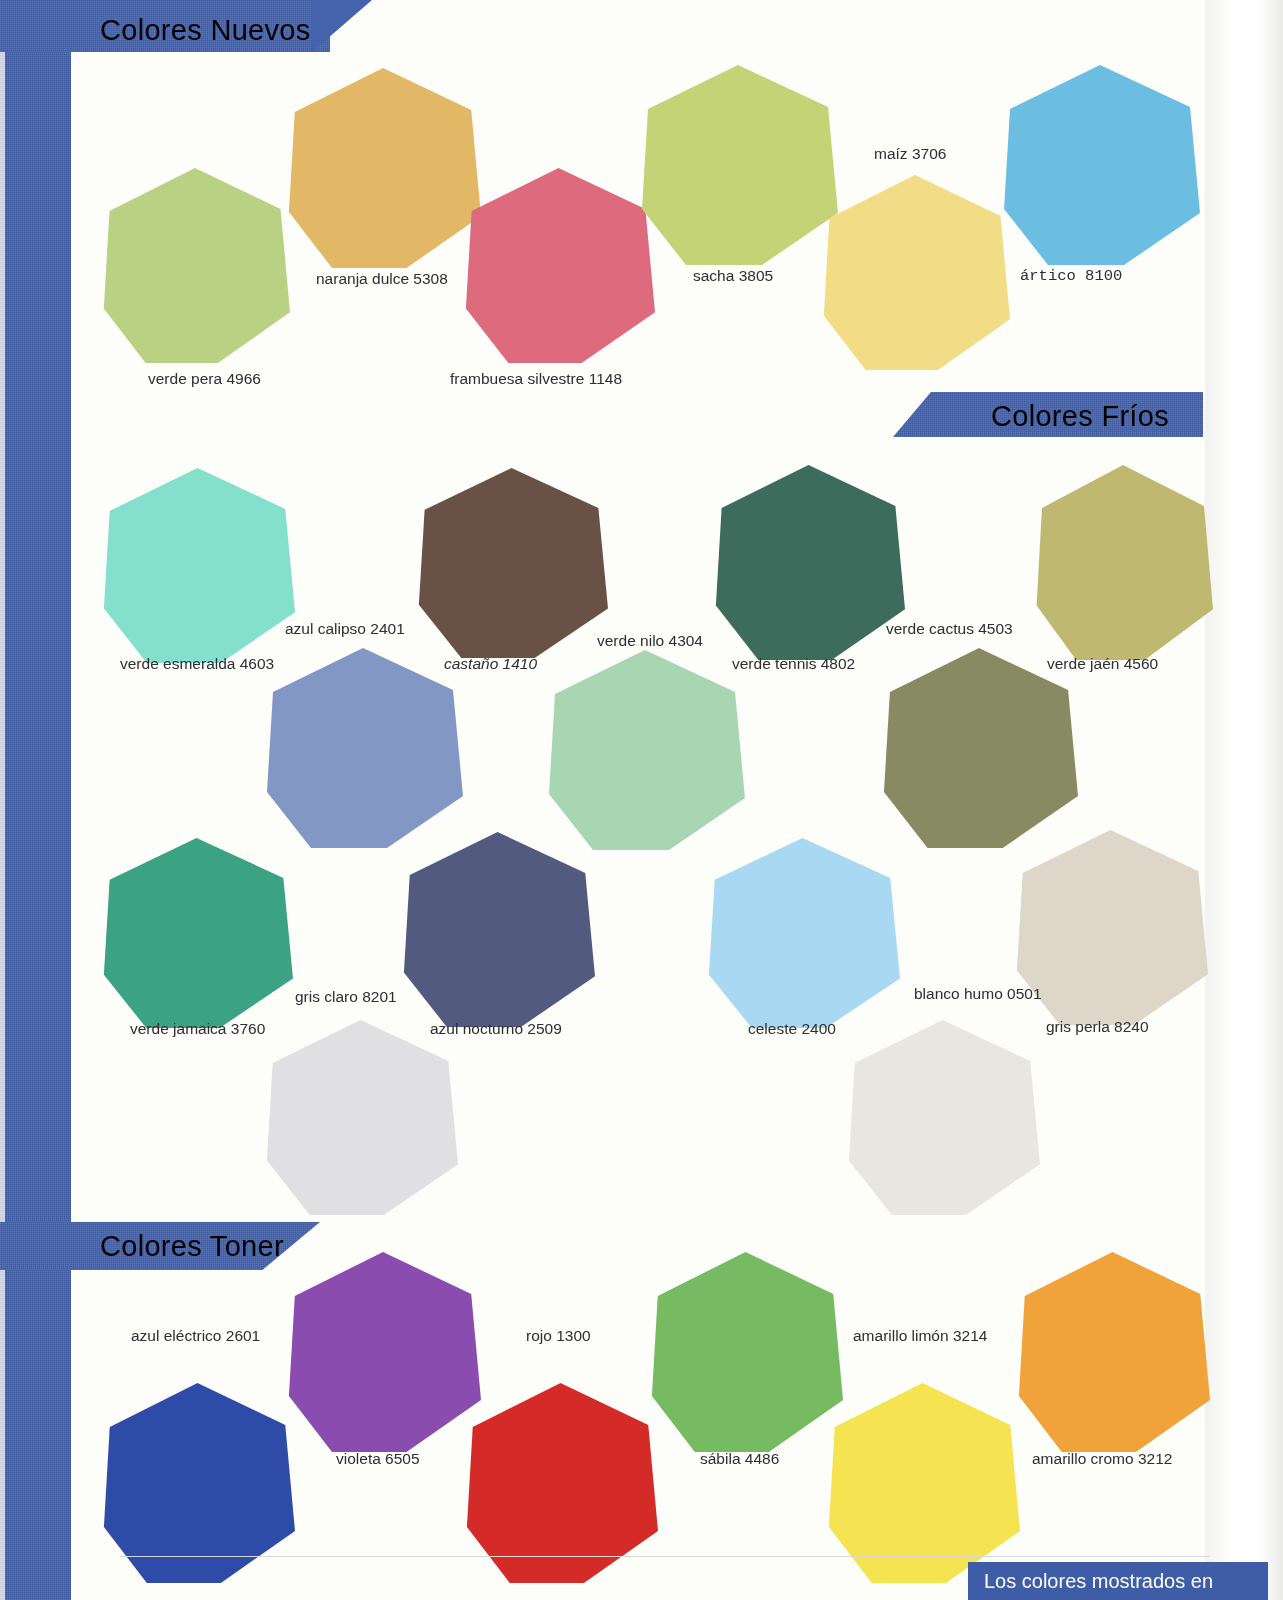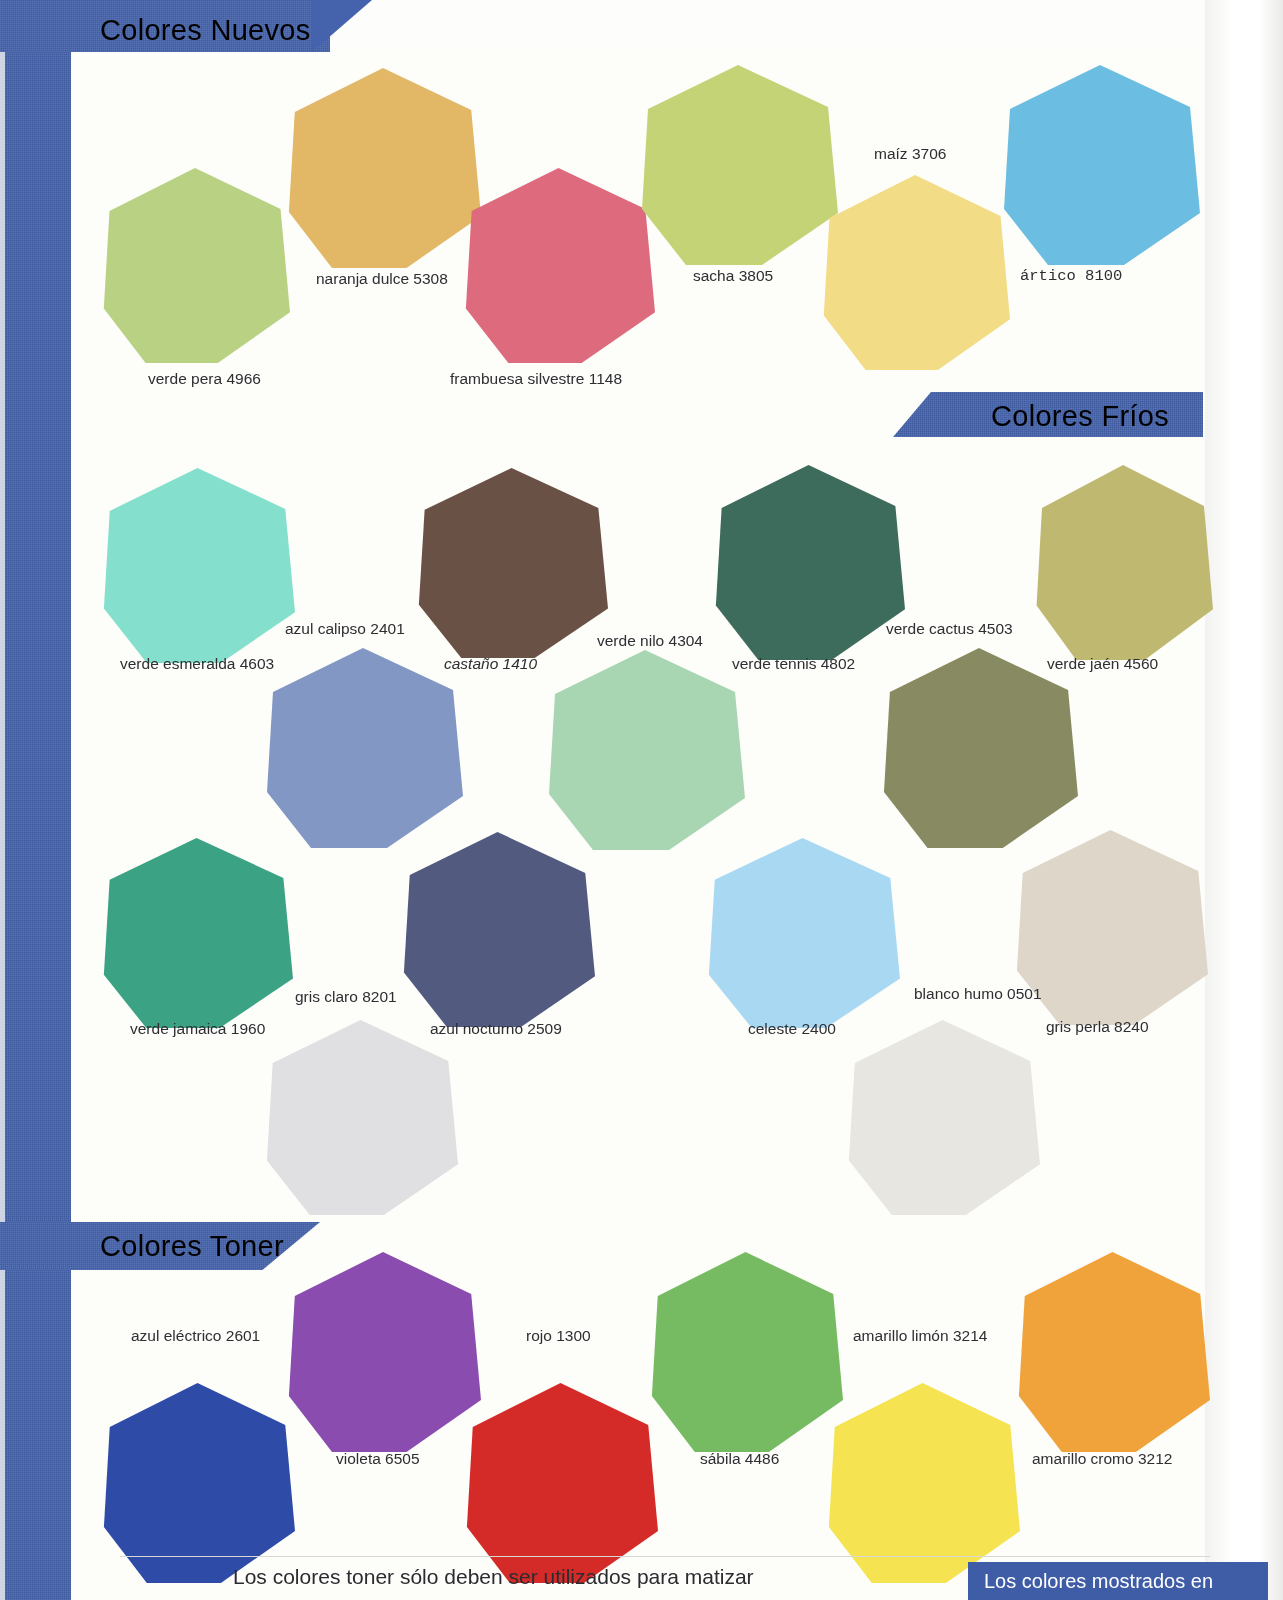--- a/index.html
+++ b/index.html
@@ -175,21 +175,21 @@
         <div class="hex" style="background: rgb(136, 139, 98);"></div>
       </div>
       <div class="sw-label" style="left: 886px; top: 620px;">verde cactus 4503</div>
       <div class="swatch" style="left: 1033px; top: 465px; width: 180px; height: 195px;">
         <div class="hex" style="background: rgb(191, 184, 113);"></div>
       </div>
       <div class="sw-label" style="left: 1047px; top: 655px;">verde jaén 4560</div>
       <div class="swatch" style="left: 100px; top: 838px; width: 193px; height: 190px;">
         <div class="hex" style="background: rgb(59, 163, 132);"></div>
       </div>
-      <div class="sw-label" style="left: 130px; top: 1020px;">verde jamaica 1960</div>
+      <div class="sw-label" style="left: 130px; top: 1020px;">verde jamaica 3760</div>
       <div class="swatch" style="left: 263px; top: 1020px; width: 195px; height: 195px;">
         <div class="hex" style="background: rgb(224, 224, 227);"></div>
       </div>
       <div class="sw-label" style="left: 295px; top: 988px;">gris claro 8201</div>
       <div class="swatch" style="left: 400px; top: 832px; width: 195px; height: 195px;">
         <div class="hex" style="background: rgb(82, 91, 127);"></div>
       </div>
       <div class="sw-label" style="left: 430px; top: 1020px;">azul nocturno 2509</div>
       <div class="swatch" style="left: 705px; top: 838px; width: 195px; height: 190px;">
         <div class="hex" style="background: rgb(169, 217, 242);"></div>
@@ -237,17 +237,16 @@
 
   <div class="banner-label" id="banner-nuevos-label">Colores Nuevos</div>
 
   <div class="banner-frios"></div>
   <div class="banner-label" id="banner-frios-label">Colores Fríos</div>
 
   <div class="banner-toner"></div>
   <div class="banner-label" id="banner-toner-label">Colores Toner</div>
 
   <div class="footer-line"></div>
-  <div class="footer-note">Los colores toner sólo deben ser utilizados para matizar</div>
   <div class="footer-box"></div>
   <div class="footer-box-label">Los colores mostrados en</div>
 
 </div>
 
 </body></html>

